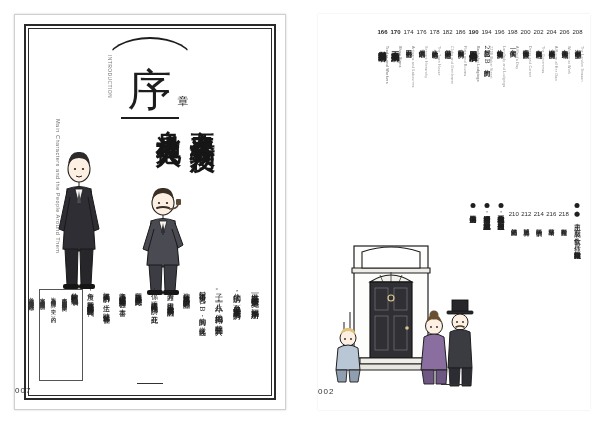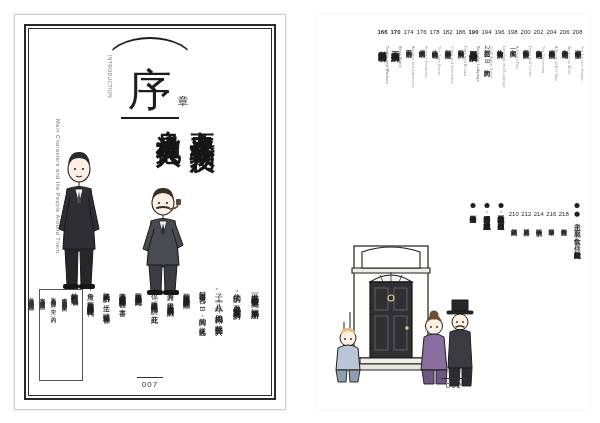--- a/index.html
+++ b/index.html
@@ -185,23 +185,23 @@
     height: 84px;
     color: #333;
   }
   .note-title {
     font-weight: bold;
   }
 
   
   .folio {
     position: absolute;
-    bottom: 20px;
+    bottom: 14px;
     width: 100%;
-    text-align: center;
+    text-align: left;
     font-family: "Liberation Sans", sans-serif;
     font-size: 8px;
     letter-spacing: 1px;
     color: #333;
   }
   .folio .bar {
     width: 26px;
     height: 1px;
     background: #333;
     margin: 0 auto 2px;

